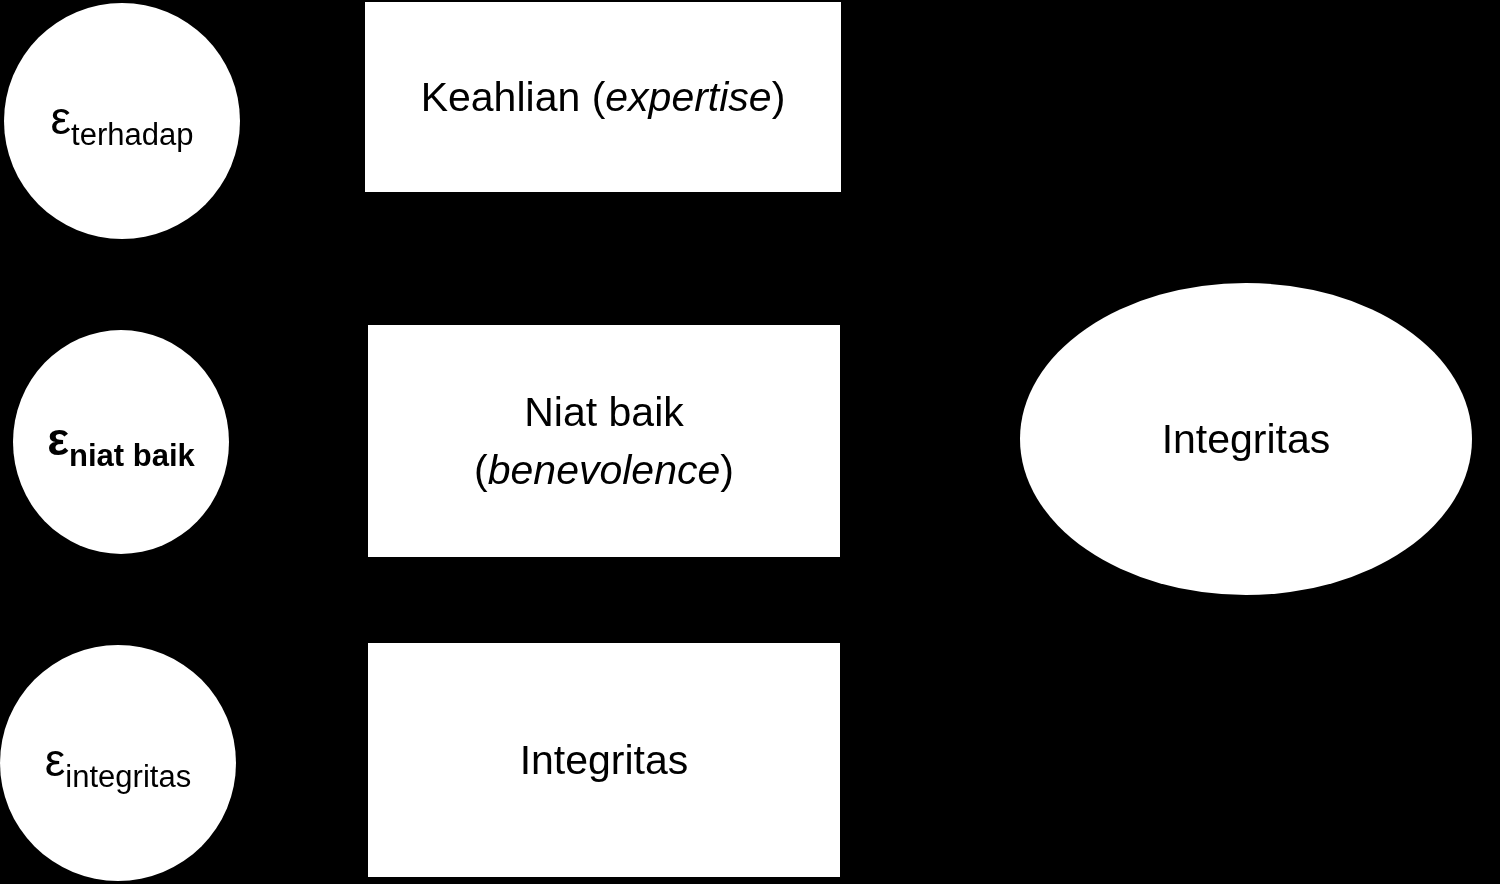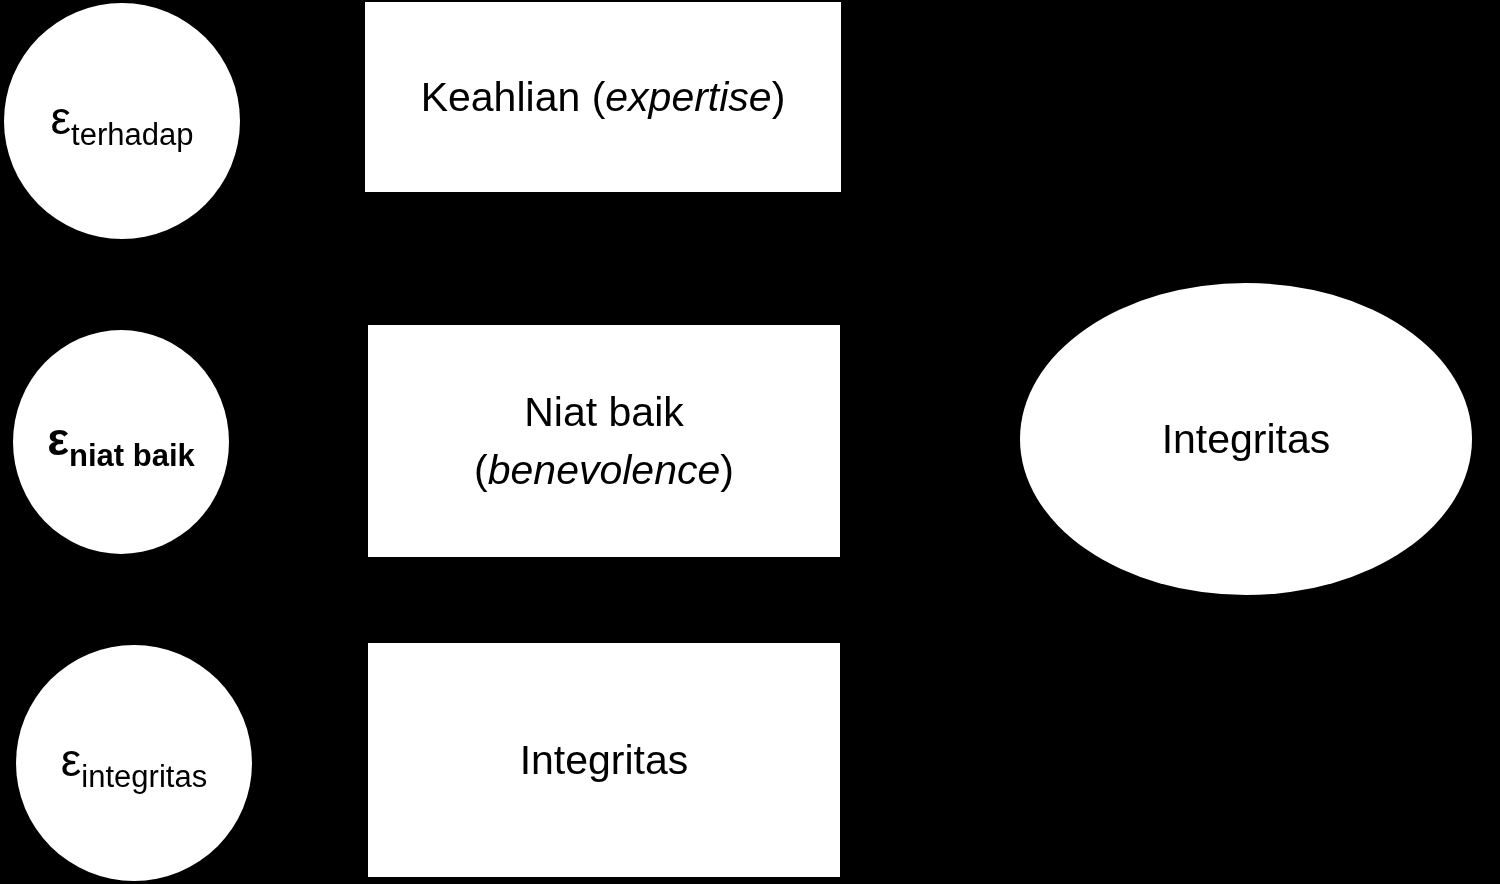--- a/index.html
+++ b/index.html
@@ -20,21 +20,21 @@
     align-items: center;
     justify-content: center;
     text-align: center;
   }
   .circle  { border-radius: 50%; }
   .ellipse { border-radius: 50%; }
 
   
   .c1 { left: 4px;  top: 3px;   width: 236px; height: 236px; }
   .c2 { left: 13px; top: 330px; width: 216px; height: 224px; font-weight: bold; }
-  .c3 { left: 16px;  top: 645px; width: 236px; height: 236px; }
+  .c3 { left: 0;  top: 645px; width: 236px; height: 236px; }
 
   
   .r1 { left: 365px; top: 2px;   width: 476px; height: 190px; }
   .r2 { left: 368px; top: 325px; width: 472px; height: 232px; }
   .r3 { left: 368px; top: 643px; width: 472px; height: 234px; }
 
   
   .el { left: 1020px; top: 283px; width: 452px; height: 312px; }
 
   .box-label {

